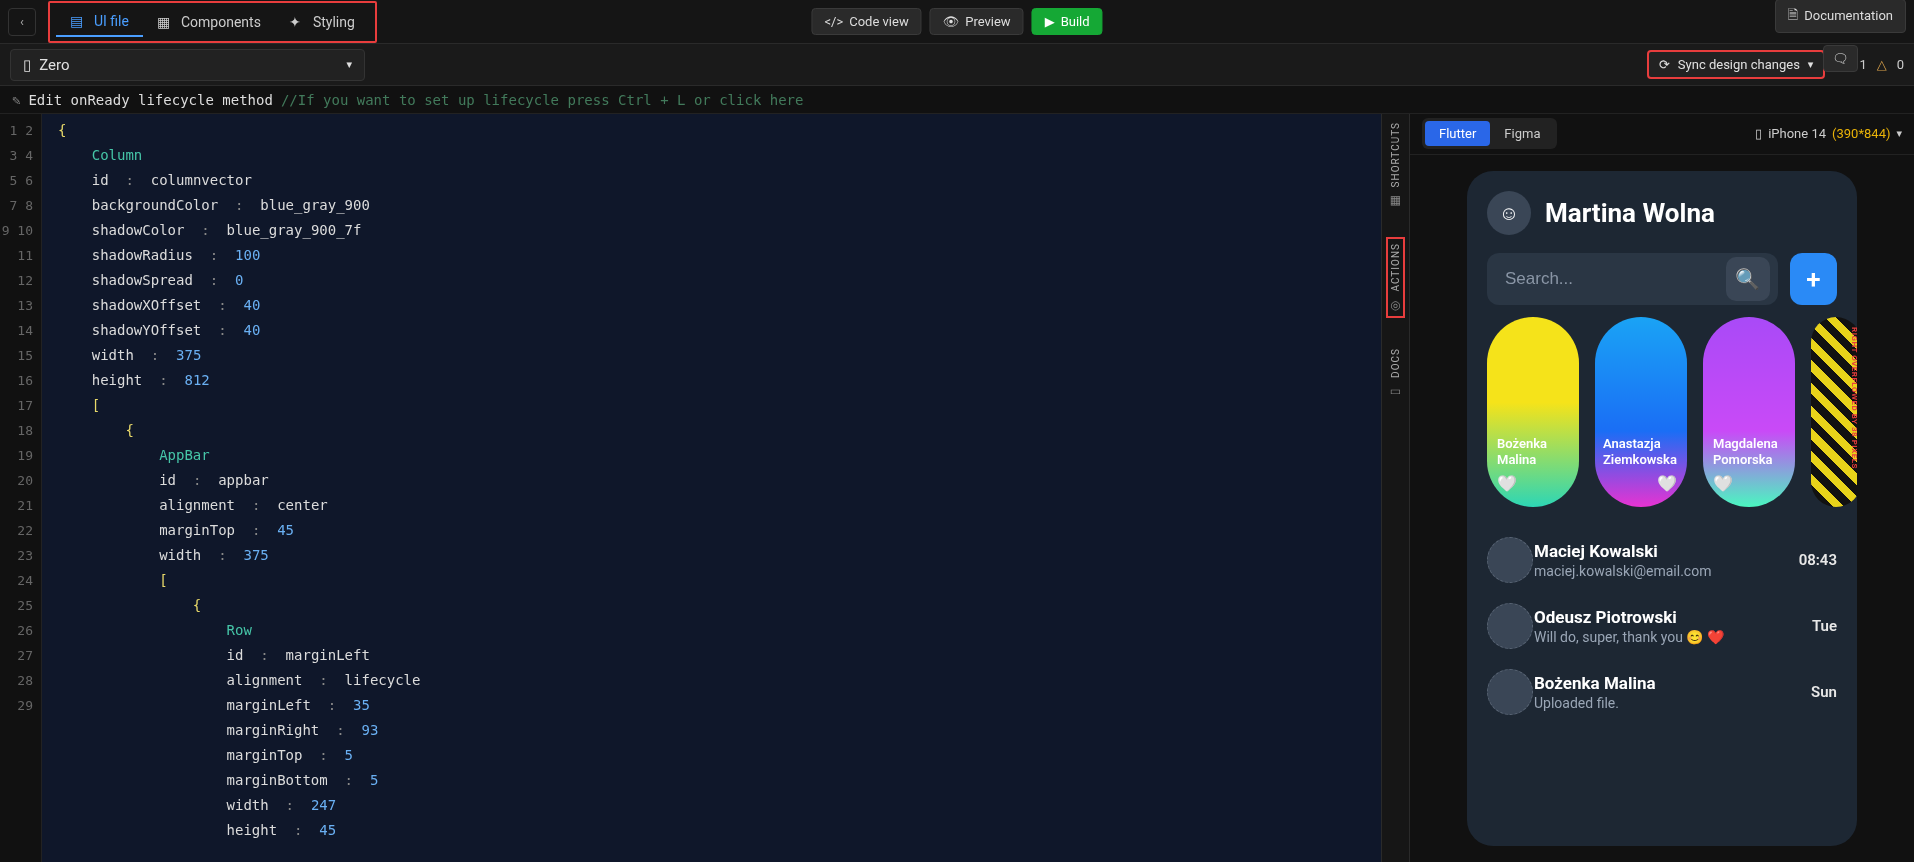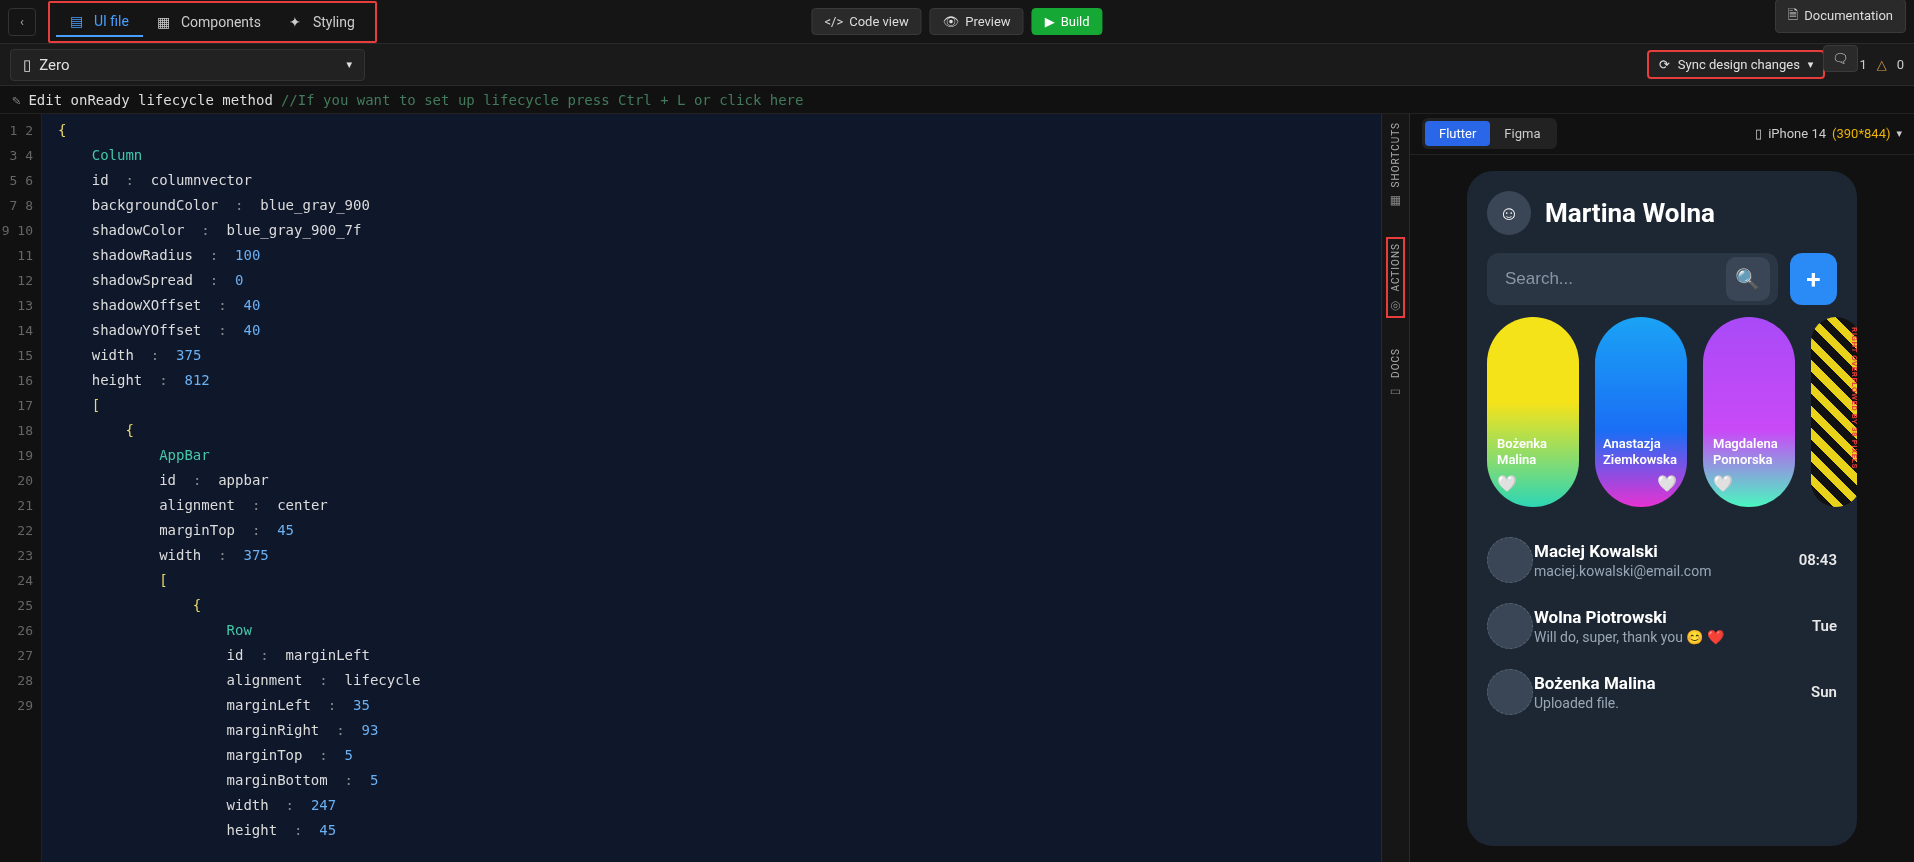--- a/index.html
+++ b/index.html
@@ -633,21 +633,21 @@
           <div class="avatar-sm"></div>
           <div class="chat-texts">
             <div class="chat-name">Maciej Kowalski</div>
             <div class="chat-sub">maciej.kowalski@email.com</div>
           </div>
           <div class="chat-time">08:43</div>
         </div>
         <div class="chat-item">
           <div class="avatar-sm"></div>
           <div class="chat-texts">
-            <div class="chat-name">Wolna Piotrowski</div>
+            <div class="chat-name">Odeusz Piotrowski</div>
             <div class="chat-sub">Will do, super, thank you 😊 ❤️</div>
           </div>
           <div class="chat-time">Tue</div>
         </div>
         <div class="chat-item">
           <div class="avatar-sm"></div>
           <div class="chat-texts">
             <div class="chat-name">Bożenka Malina</div>
             <div class="chat-sub">Uploaded file.</div>
           </div>

